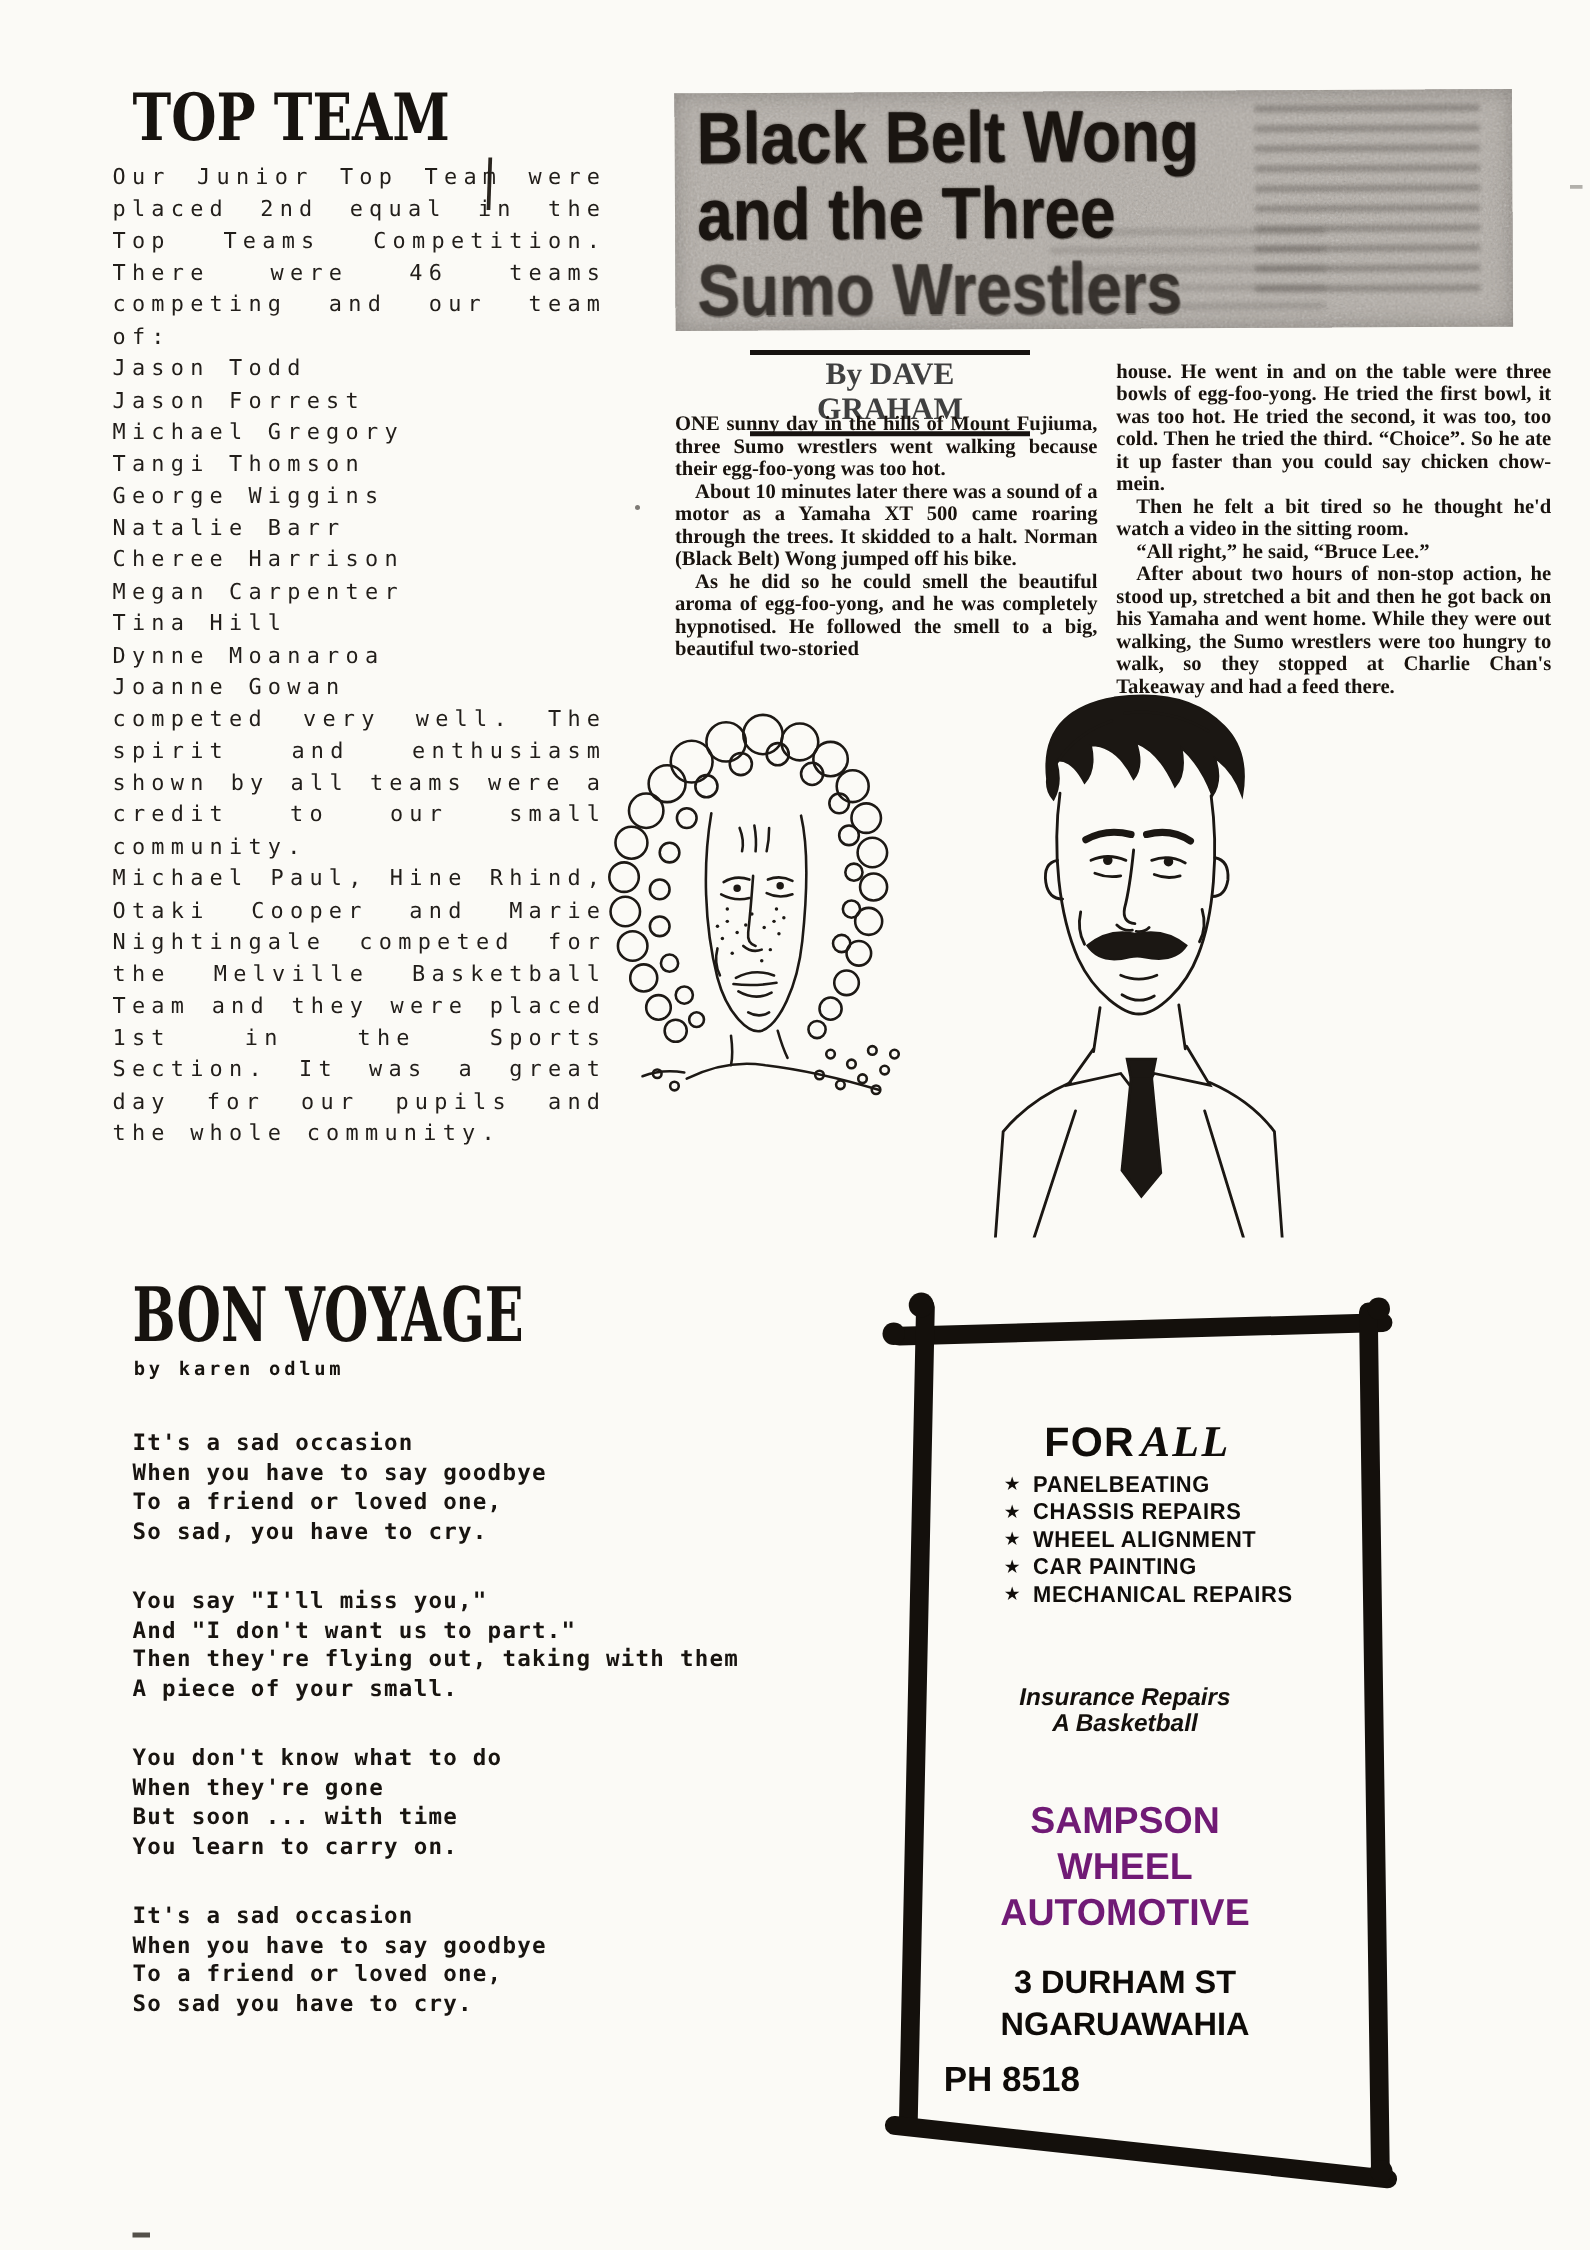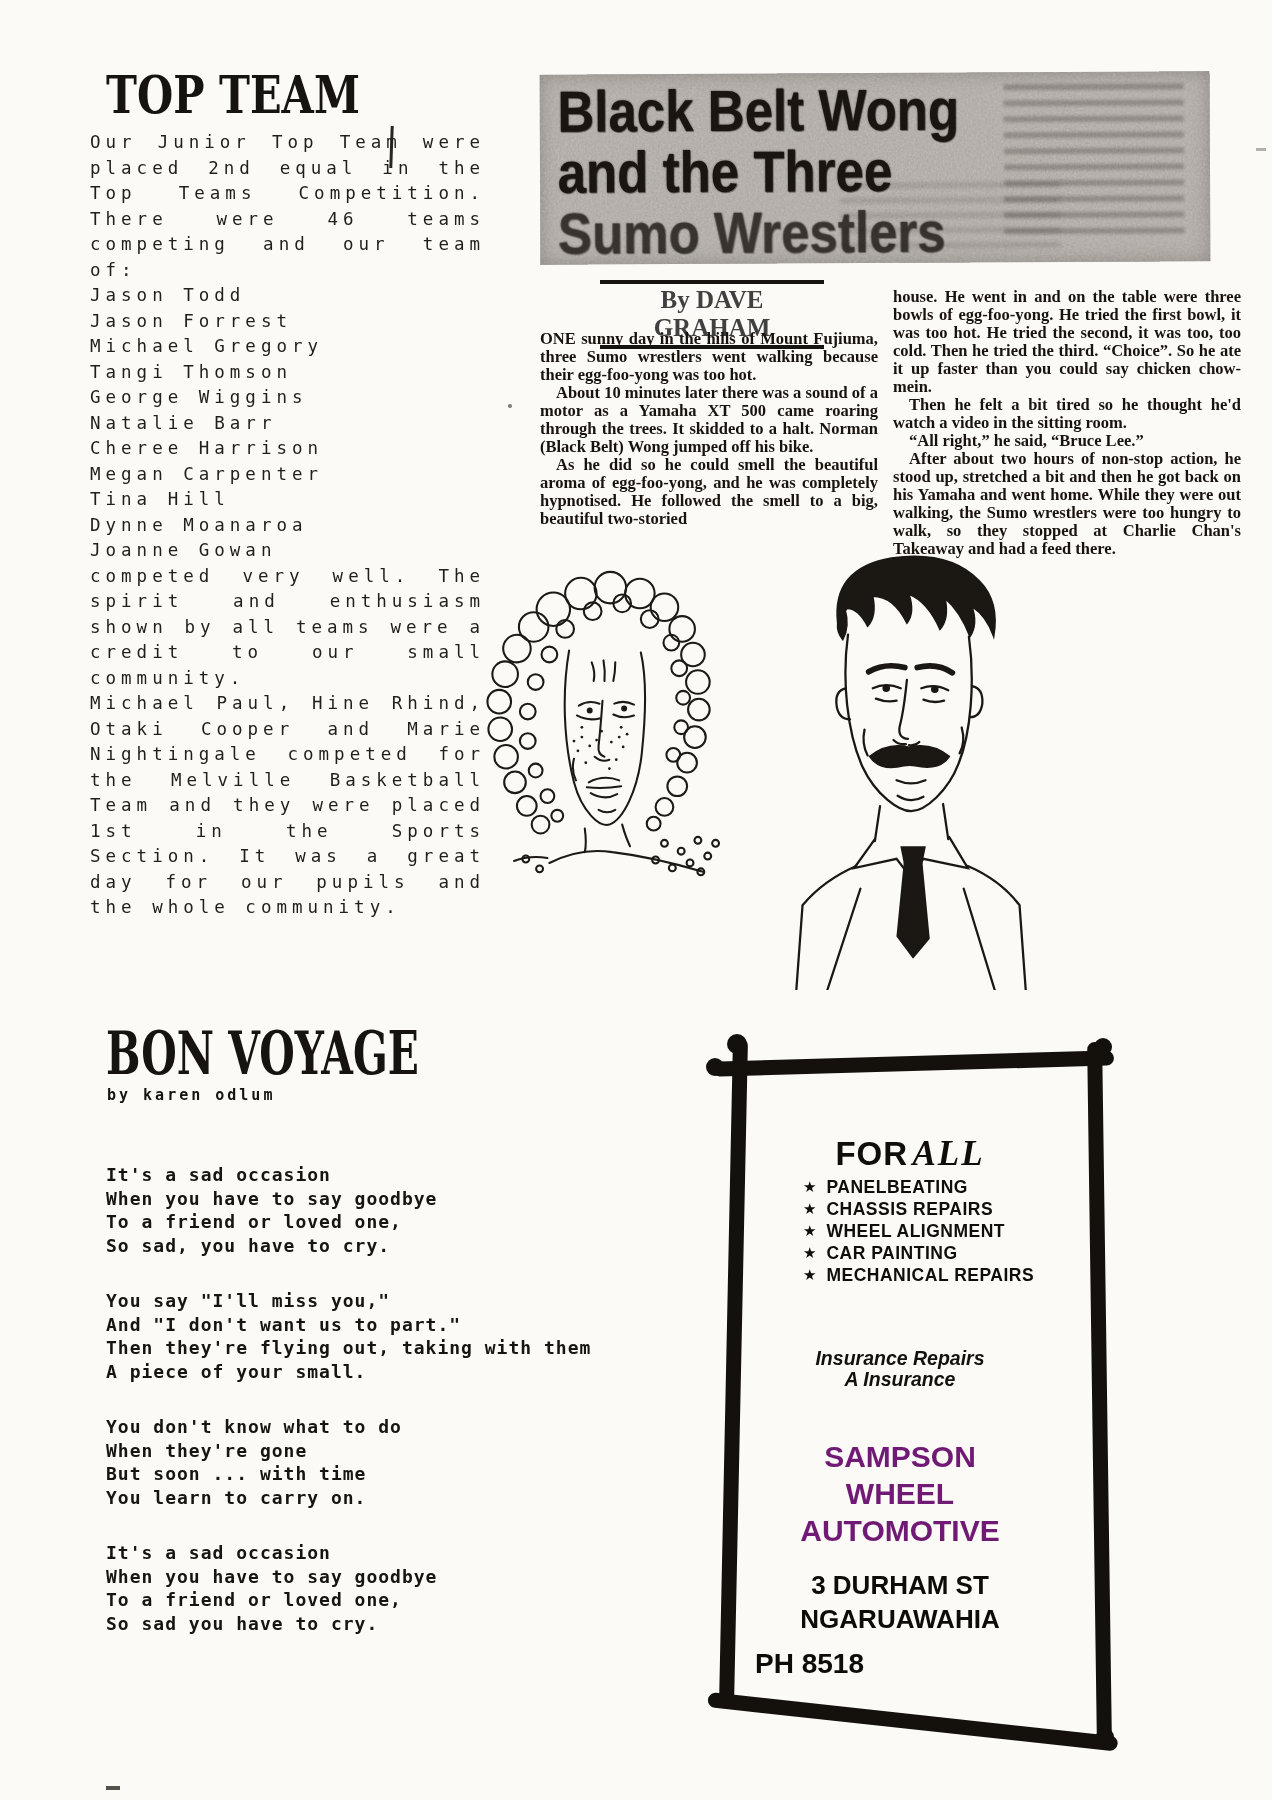--- a/index.html
+++ b/index.html
@@ -32,21 +32,21 @@
           border-top:4px solid #171310;border-bottom:4px solid #171310;padding:2px 0 3px 0;}
   .newscol{position:absolute;font-family:"Liberation Serif",serif;font-weight:700;
            font-size:16.5px;line-height:18px;color:#19130e;text-align:justify;}
   .newscol p{margin:0;}
   .newscol p.ind{text-indent:16px;}
   
   .sk{position:absolute;}
   
   .poem{position:absolute;left:106px;top:1143px;width:520px;
         font-family:"DejaVu Sans Mono",monospace;font-weight:700;font-size:18px;
-        letter-spacing:1px;line-height:23.5px;color:#181410;margin-top:20px;}
+        letter-spacing:1px;line-height:23.5px;color:#181410;}
   .poem .stanza{margin-bottom:32px;}
   .poem div{white-space:nowrap;}
   .bv-byline{position:absolute;left:107px;top:1086px;font-family:"DejaVu Sans Mono",monospace;
              font-weight:700;font-size:15px;letter-spacing:3px;color:#17130f;}
   
   .bar{position:absolute;background:#14100c;border-radius:9px;}
   .knob{position:absolute;background:#14100c;border-radius:50%;}
   .ad-forall{position:absolute;left:760px;top:1134px;width:300px;text-align:center;white-space:nowrap;}
   .ad-forall .for{font-family:"Liberation Sans",sans-serif;font-weight:900;font-size:33px;color:#100d0a;letter-spacing:1px;}
   .ad-forall .all{font-family:"Liberation Serif",serif;font-weight:700;font-style:italic;font-size:35px;color:#100d0a;letter-spacing:2px;}
@@ -345,21 +345,21 @@
       <span class="lbl">CAR PAINTING</span>
     </div>
     <div class="row">
       <span class="star">★</span>
       <span class="lbl">MECHANICAL REPAIRS</span>
     </div>
   </div>
 
   <div class="ad-insurance">
     <div>Insurance Repairs</div>
-    <div>A Insurance</div>
+    <div>A Basketball</div>
   </div>
 
   <div class="ad-company">
     <div>SAMPSON</div>
     <div>WHEEL</div>
     <div>AUTOMOTIVE</div>
   </div>
 
   <div class="ad-address">
     <div>3 DURHAM ST</div>

